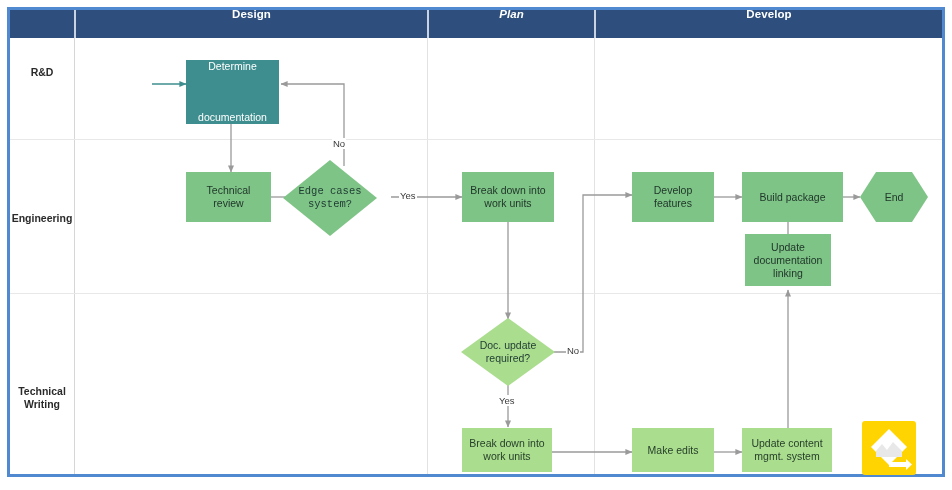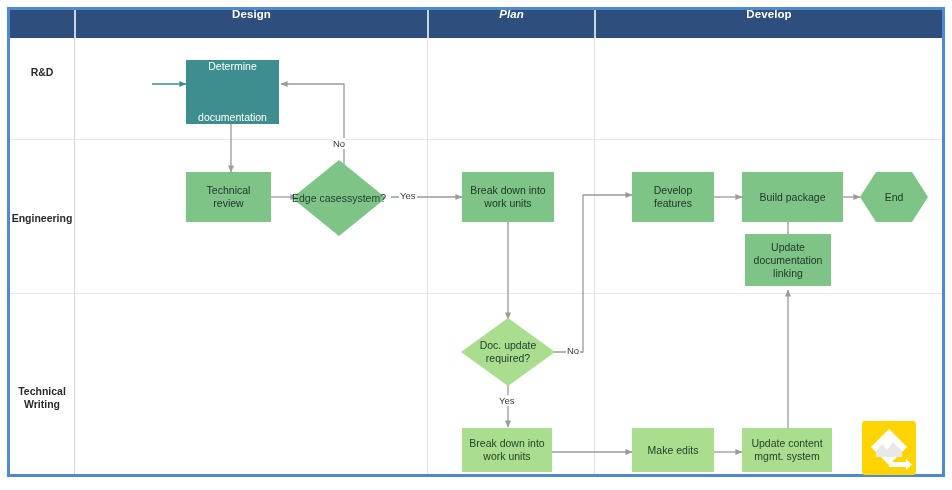--- a/index.html
+++ b/index.html
@@ -244,21 +244,21 @@
   <div class="node teal" style="left:186px; top:60px; width:93px; height:64px; flex-direction:column;justify-content:space-between;">
     <span>Determine</span>
     <span>documentation</span>
   </div>
 
   <div class="node green" style="left:186px; top:172px; width:85px; height:50px; flex-direction:column;">
     <span>Technical</span>
     <span>review</span>
   </div>
 
-  <div class="node diamond-green" style="left:292px; top:160px; width:94px; height:76px; flex-direction:row;">
+  <div class="node diamond-green" style="left:283px; top:160px; width:94px; height:76px; flex-direction:column;font-family:Liberation Mono, monospace;">
     <svg class="diamond-shape" viewBox="0 0 94 76" preserveAspectRatio="none">
       <polygon points="47,0 94,38 47,76 0,38" fill="#7fc487"></polygon>
     </svg>
     <span class="dtext">Edge cases</span>
     <span class="dtext">system?</span>
   </div>
 
   <div class="node green" style="left:462px; top:172px; width:92px; height:50px; flex-direction:column;">
     <span>Break down into</span>
     <span>work units</span>

